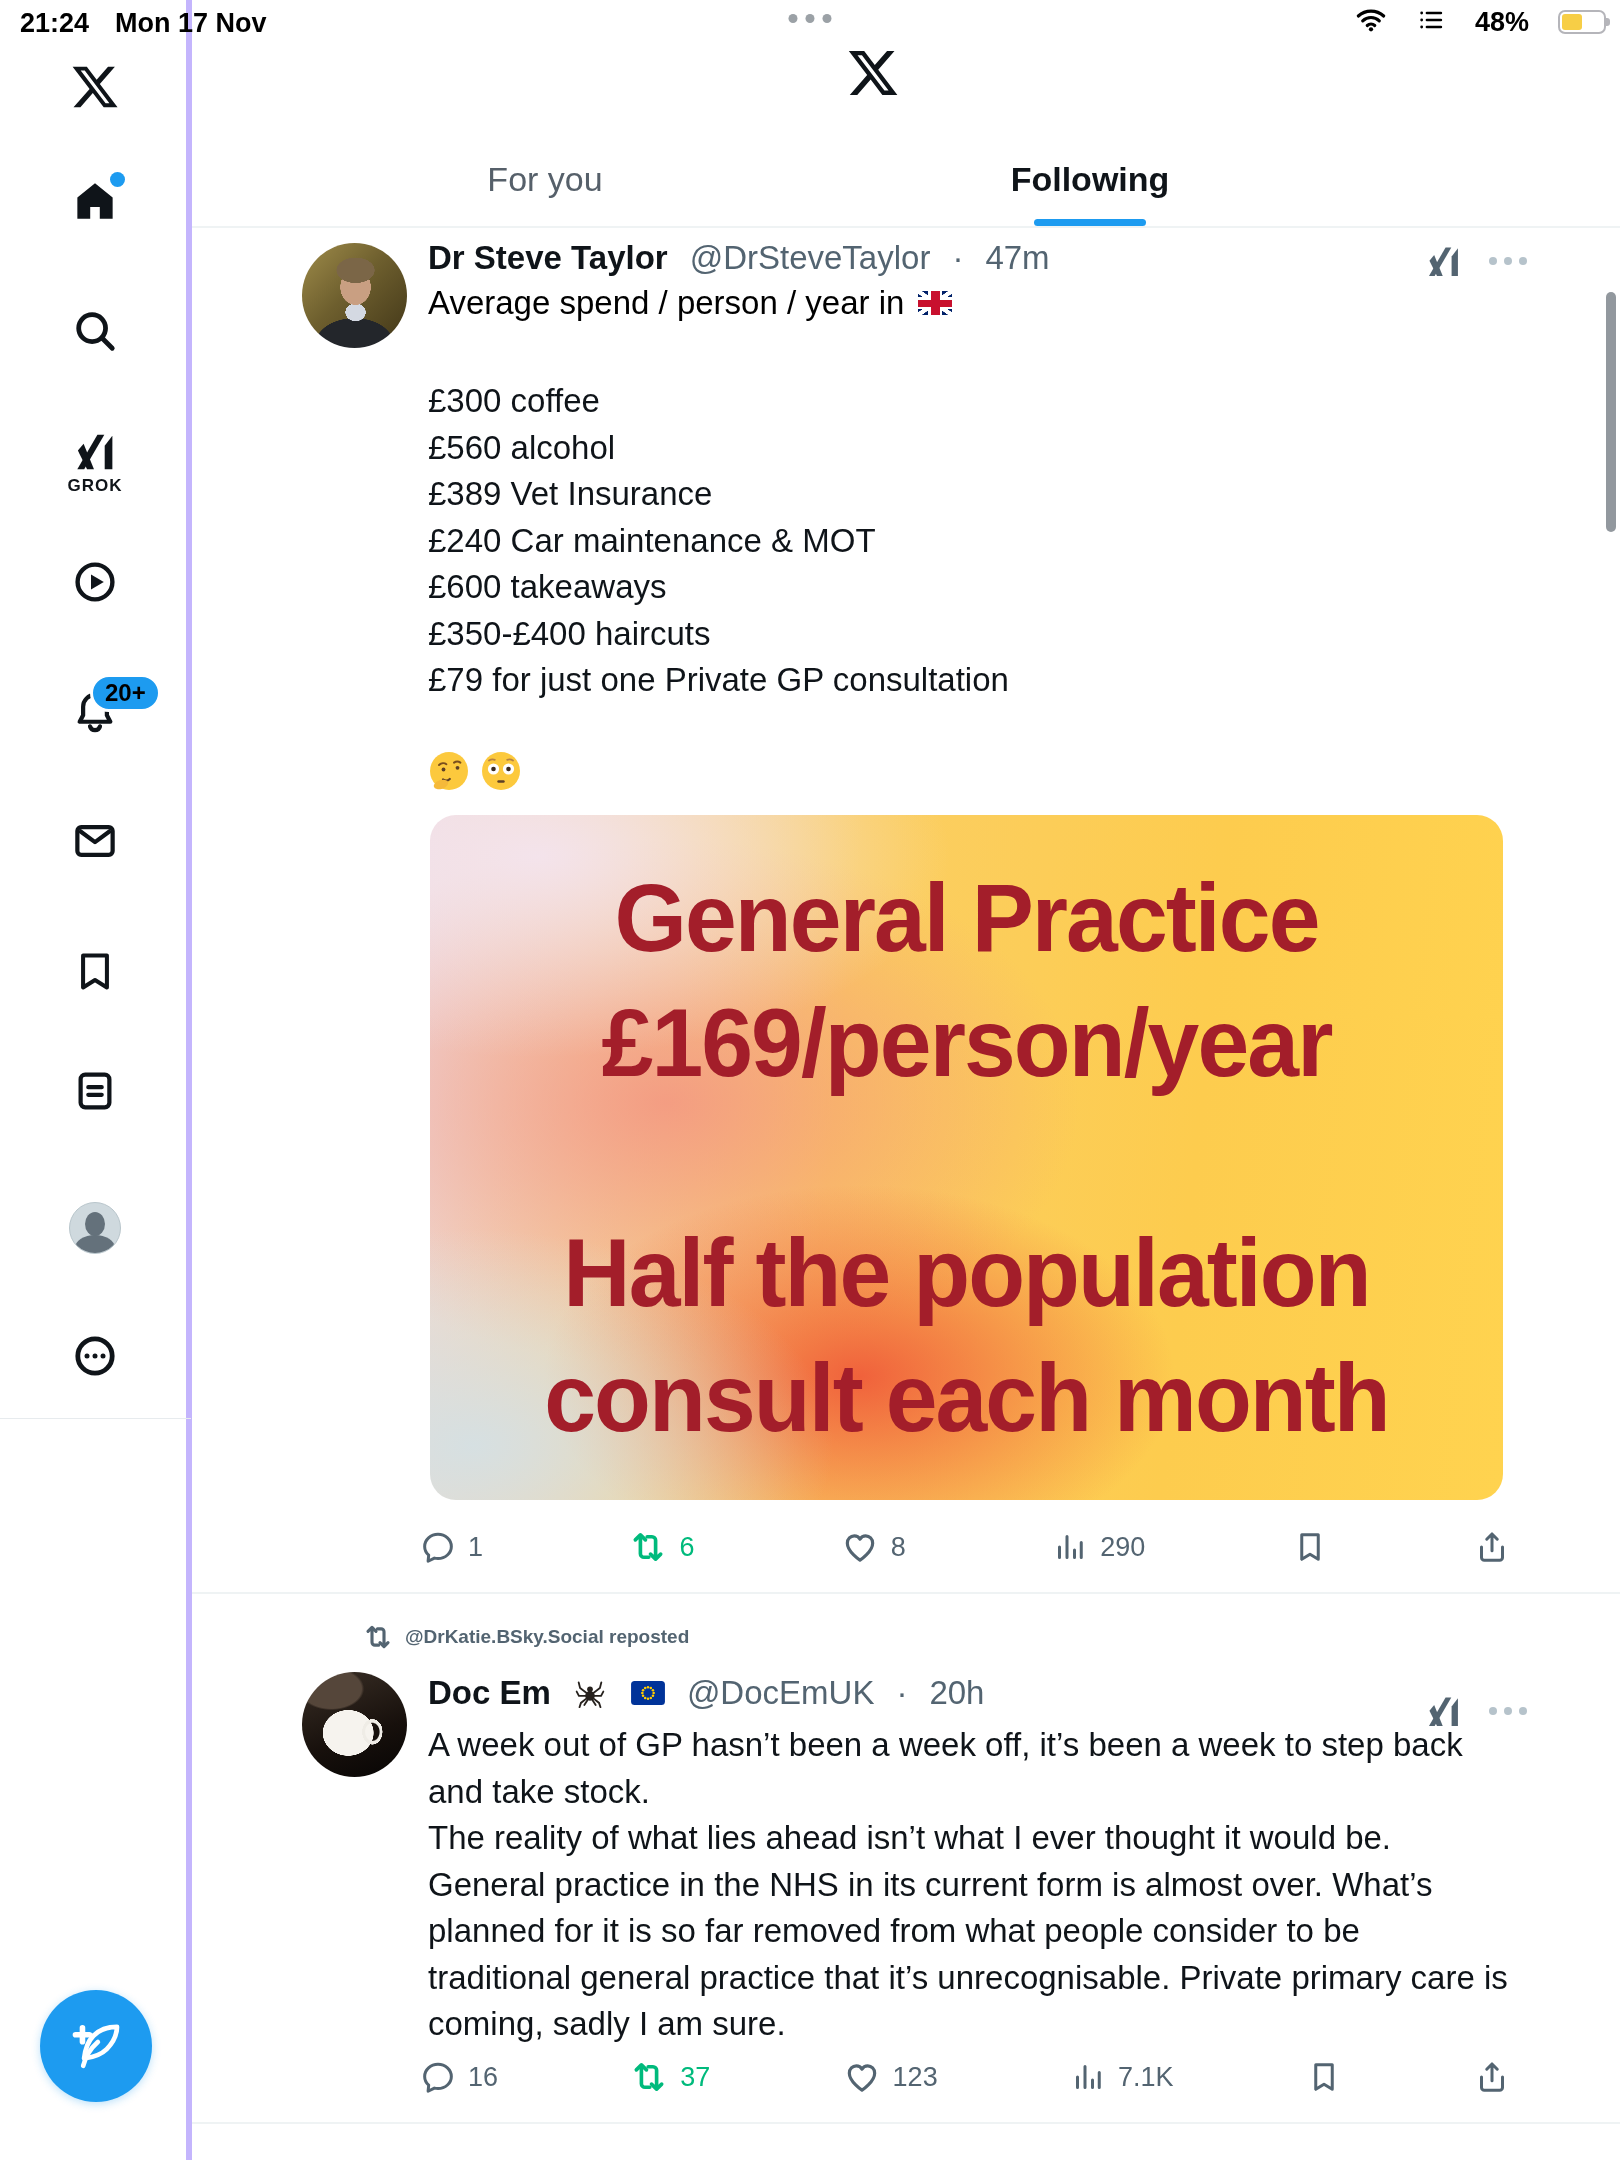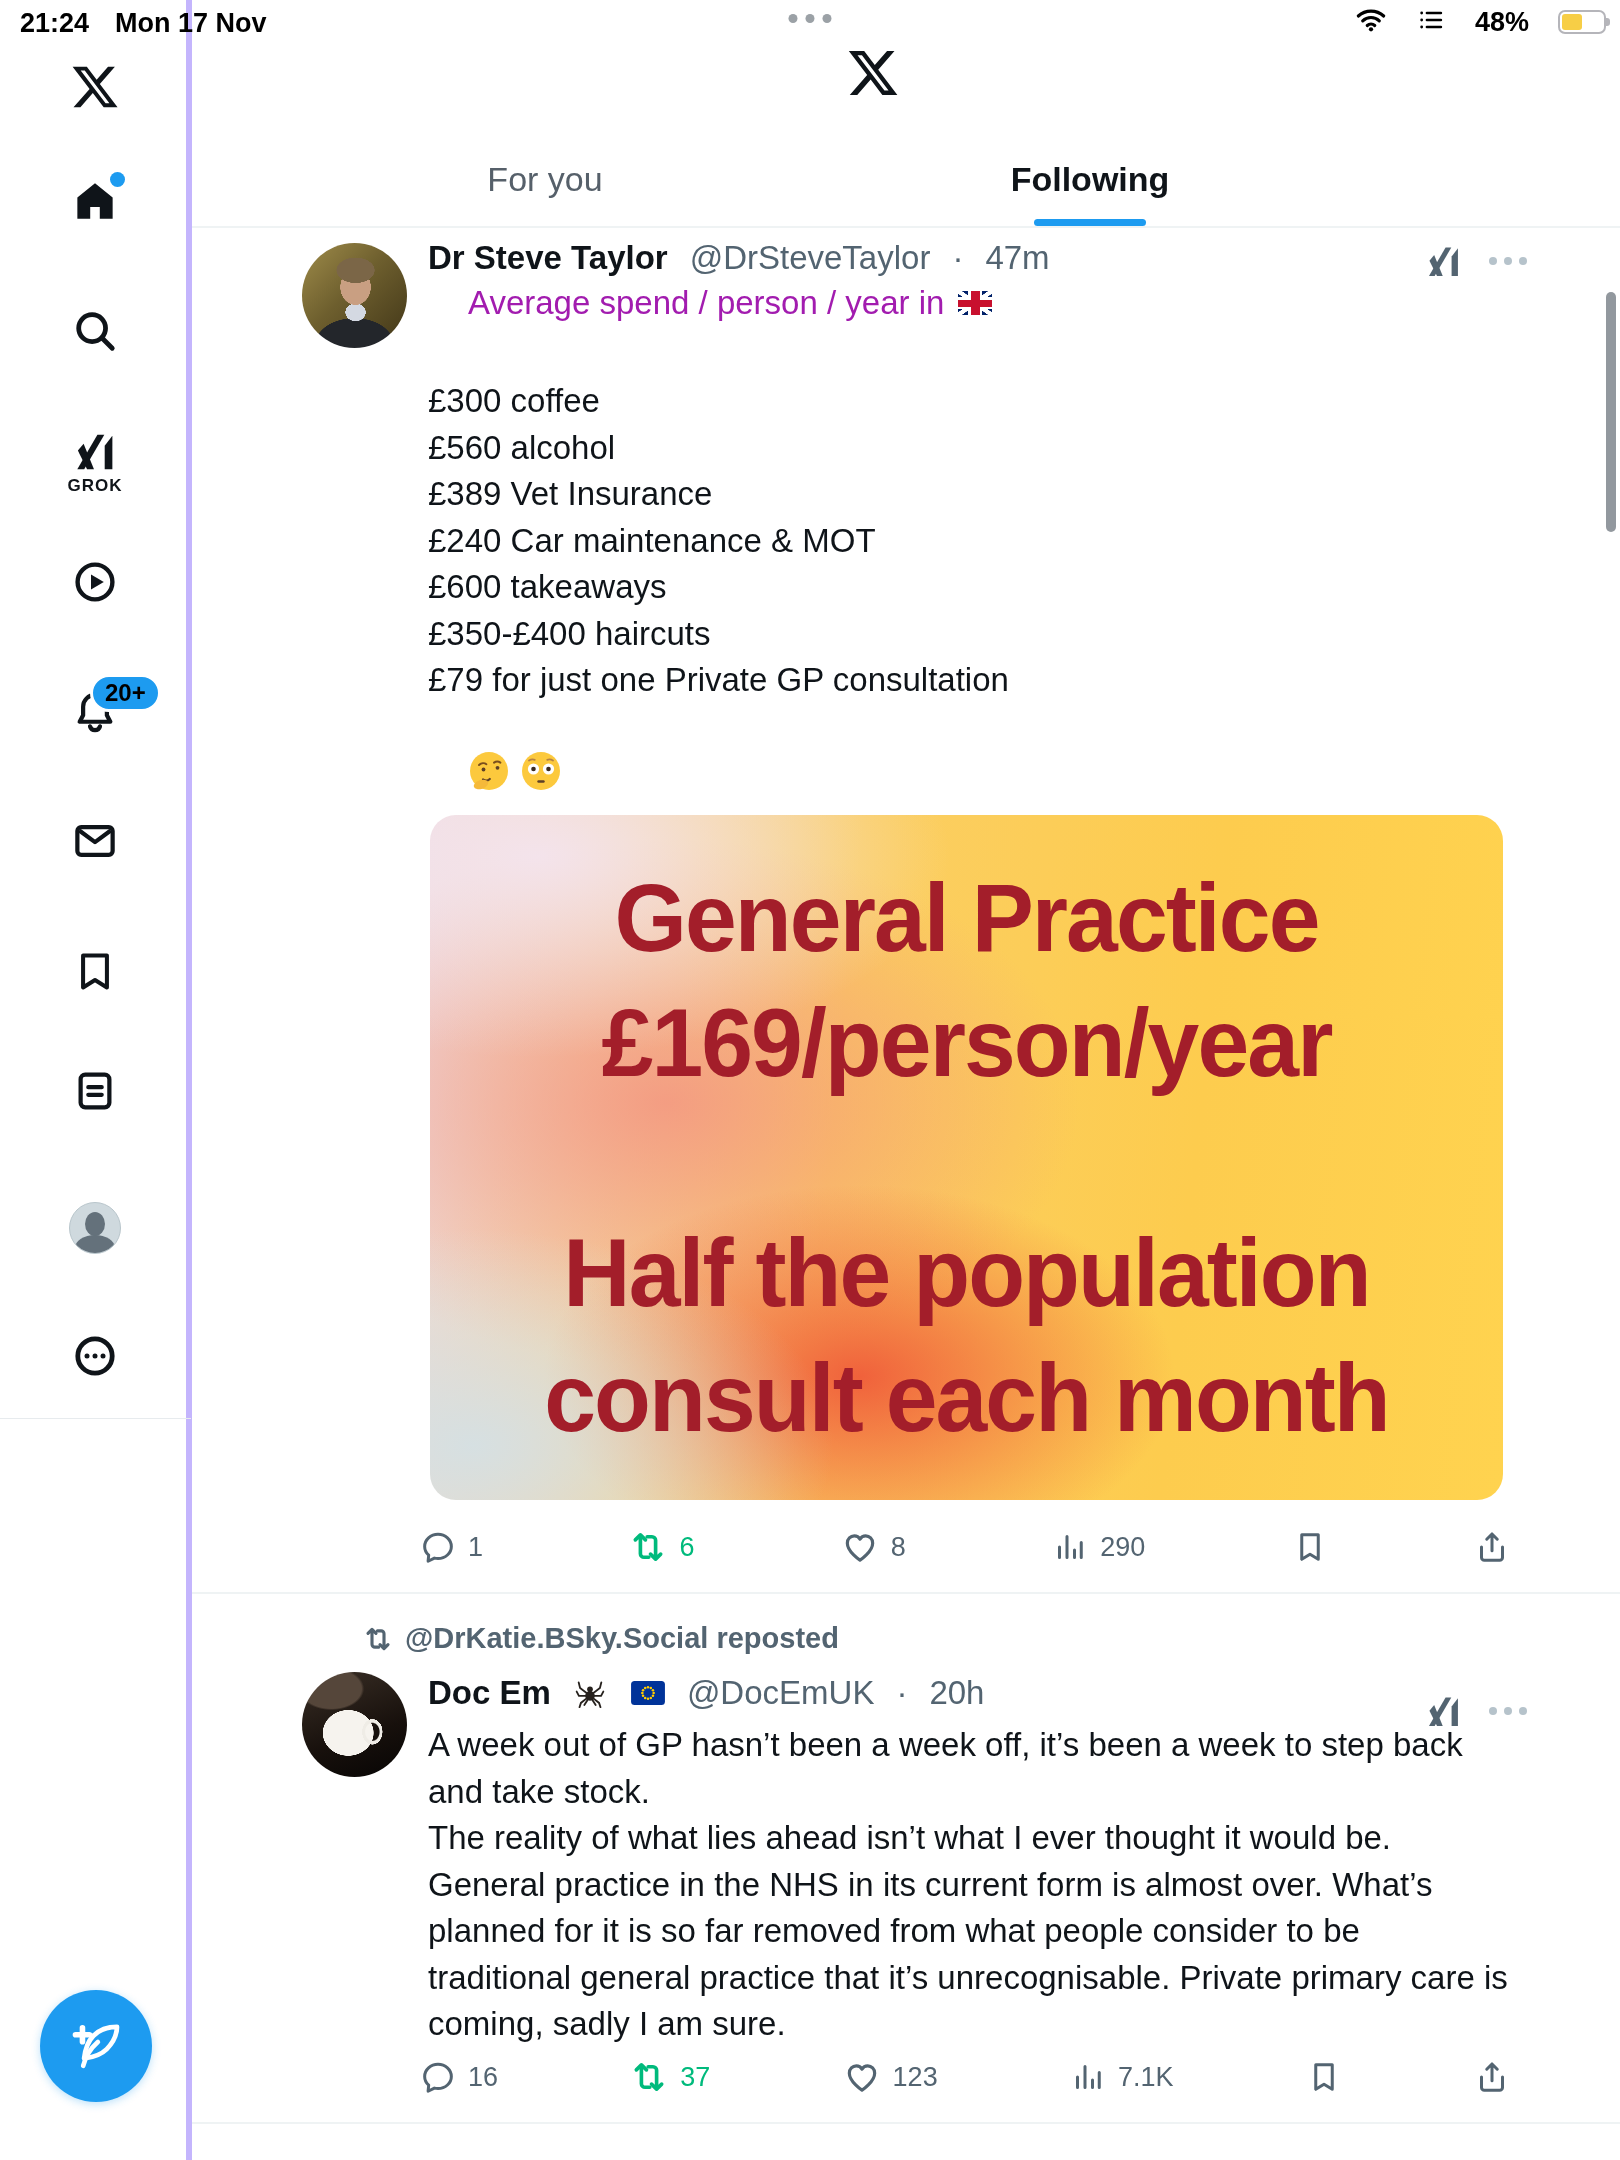--- a/index.html
+++ b/index.html
@@ -53,21 +53,21 @@
      linear-gradient(135deg,#9f8c4a 0%,#6e5f2e 45%,#403517 100%);}
   .avatar-docem{background:
      radial-gradient(16% 20% at 67% 57%, rgba(23,16,12,0) 0 40%, #efece6 46% 60%, rgba(239,236,230,0) 61%),
      radial-gradient(40% 36% at 44% 58%, #f6f3ee 0 60%, rgba(246,243,238,0) 61%),
      radial-gradient(52% 34% at 28% 16%, #55463a 0 55%, rgba(85,70,58,0) 60%),
      linear-gradient(160deg,#3a2f26 0%,#17100c 60%,#070504 100%);}
   .name-row{position:absolute;left:236px;height:47px;display:flex;align-items:center;gap:22px;font-size:33px;white-space:nowrap;}
   .name{font-weight:700;color:#0f1419;cursor:pointer;}
   .meta{color:#536471;}
   .tweet-text{position:absolute;left:236px;width:1080px;font-size:33px;line-height:46.5px;color:#0f1419;white-space:pre-line;}
-  .closing-row{position:absolute;left:236px;display:flex;align-items:center;gap:10px;font-size:33px;color:#a21caf;white-space:nowrap;margin-left:40px;}
+  .closing-row{position:absolute;left:236px;display:flex;align-items:center;gap:10px;font-size:33px;color:#000000;white-space:nowrap;}
   .tweet-tools{position:absolute;display:flex;align-items:center;gap:26px;}
   .dots3{display:flex;gap:7px;cursor:pointer;}
   .dots3 i{width:8px;height:8px;border-radius:50%;background:#b6c3cb;display:block;}
 
   .flag-uk{display:inline-block;width:34px;height:24px;border-radius:4px;margin-left:4px;
     background:
       linear-gradient(#c8102e,#c8102e) center/100% 7px no-repeat,
       linear-gradient(#c8102e,#c8102e) center/9px 100% no-repeat,
       linear-gradient(#ffffff,#ffffff) center/100% 12px no-repeat,
       linear-gradient(#ffffff,#ffffff) center/14px 100% no-repeat,
@@ -86,21 +86,21 @@
   .card-group{position:absolute;left:0;width:100%;text-align:center;font-weight:700;font-size:96px;line-height:125px;
               color:#a31e2a;letter-spacing:-2px;transform:scaleX(.97);}
 
   
   .action-bar{position:absolute;left:228px;width:1090px;height:44px;display:flex;justify-content:space-between;align-items:center;}
   .action{display:flex;align-items:center;gap:12px;color:#536471;font-size:27px;cursor:pointer;}
   .action.green{color:#00ba7c;}
   .separator{position:absolute;left:0;width:1428px;height:2px;background:#eff3f4;}
 
   .repost-row{position:absolute;left:171px;display:flex;align-items:center;gap:12px;color:#536471;
-              font-size:29px;font-weight:700;cursor:pointer;white-space:nowrap;}
+              font-size:19px;font-weight:700;cursor:pointer;white-space:nowrap;}
 
   .mini-flag-eu{display:inline-block;margin-left:2px;}
 
   
   .scrollbar{position:absolute;right:4px;top:292px;width:10px;height:240px;border-radius:5px;background:#7f868d;opacity:.85;z-index:70;cursor:grab;}
 </style>
 </head>
 <body>
 
 <div class="screen">

